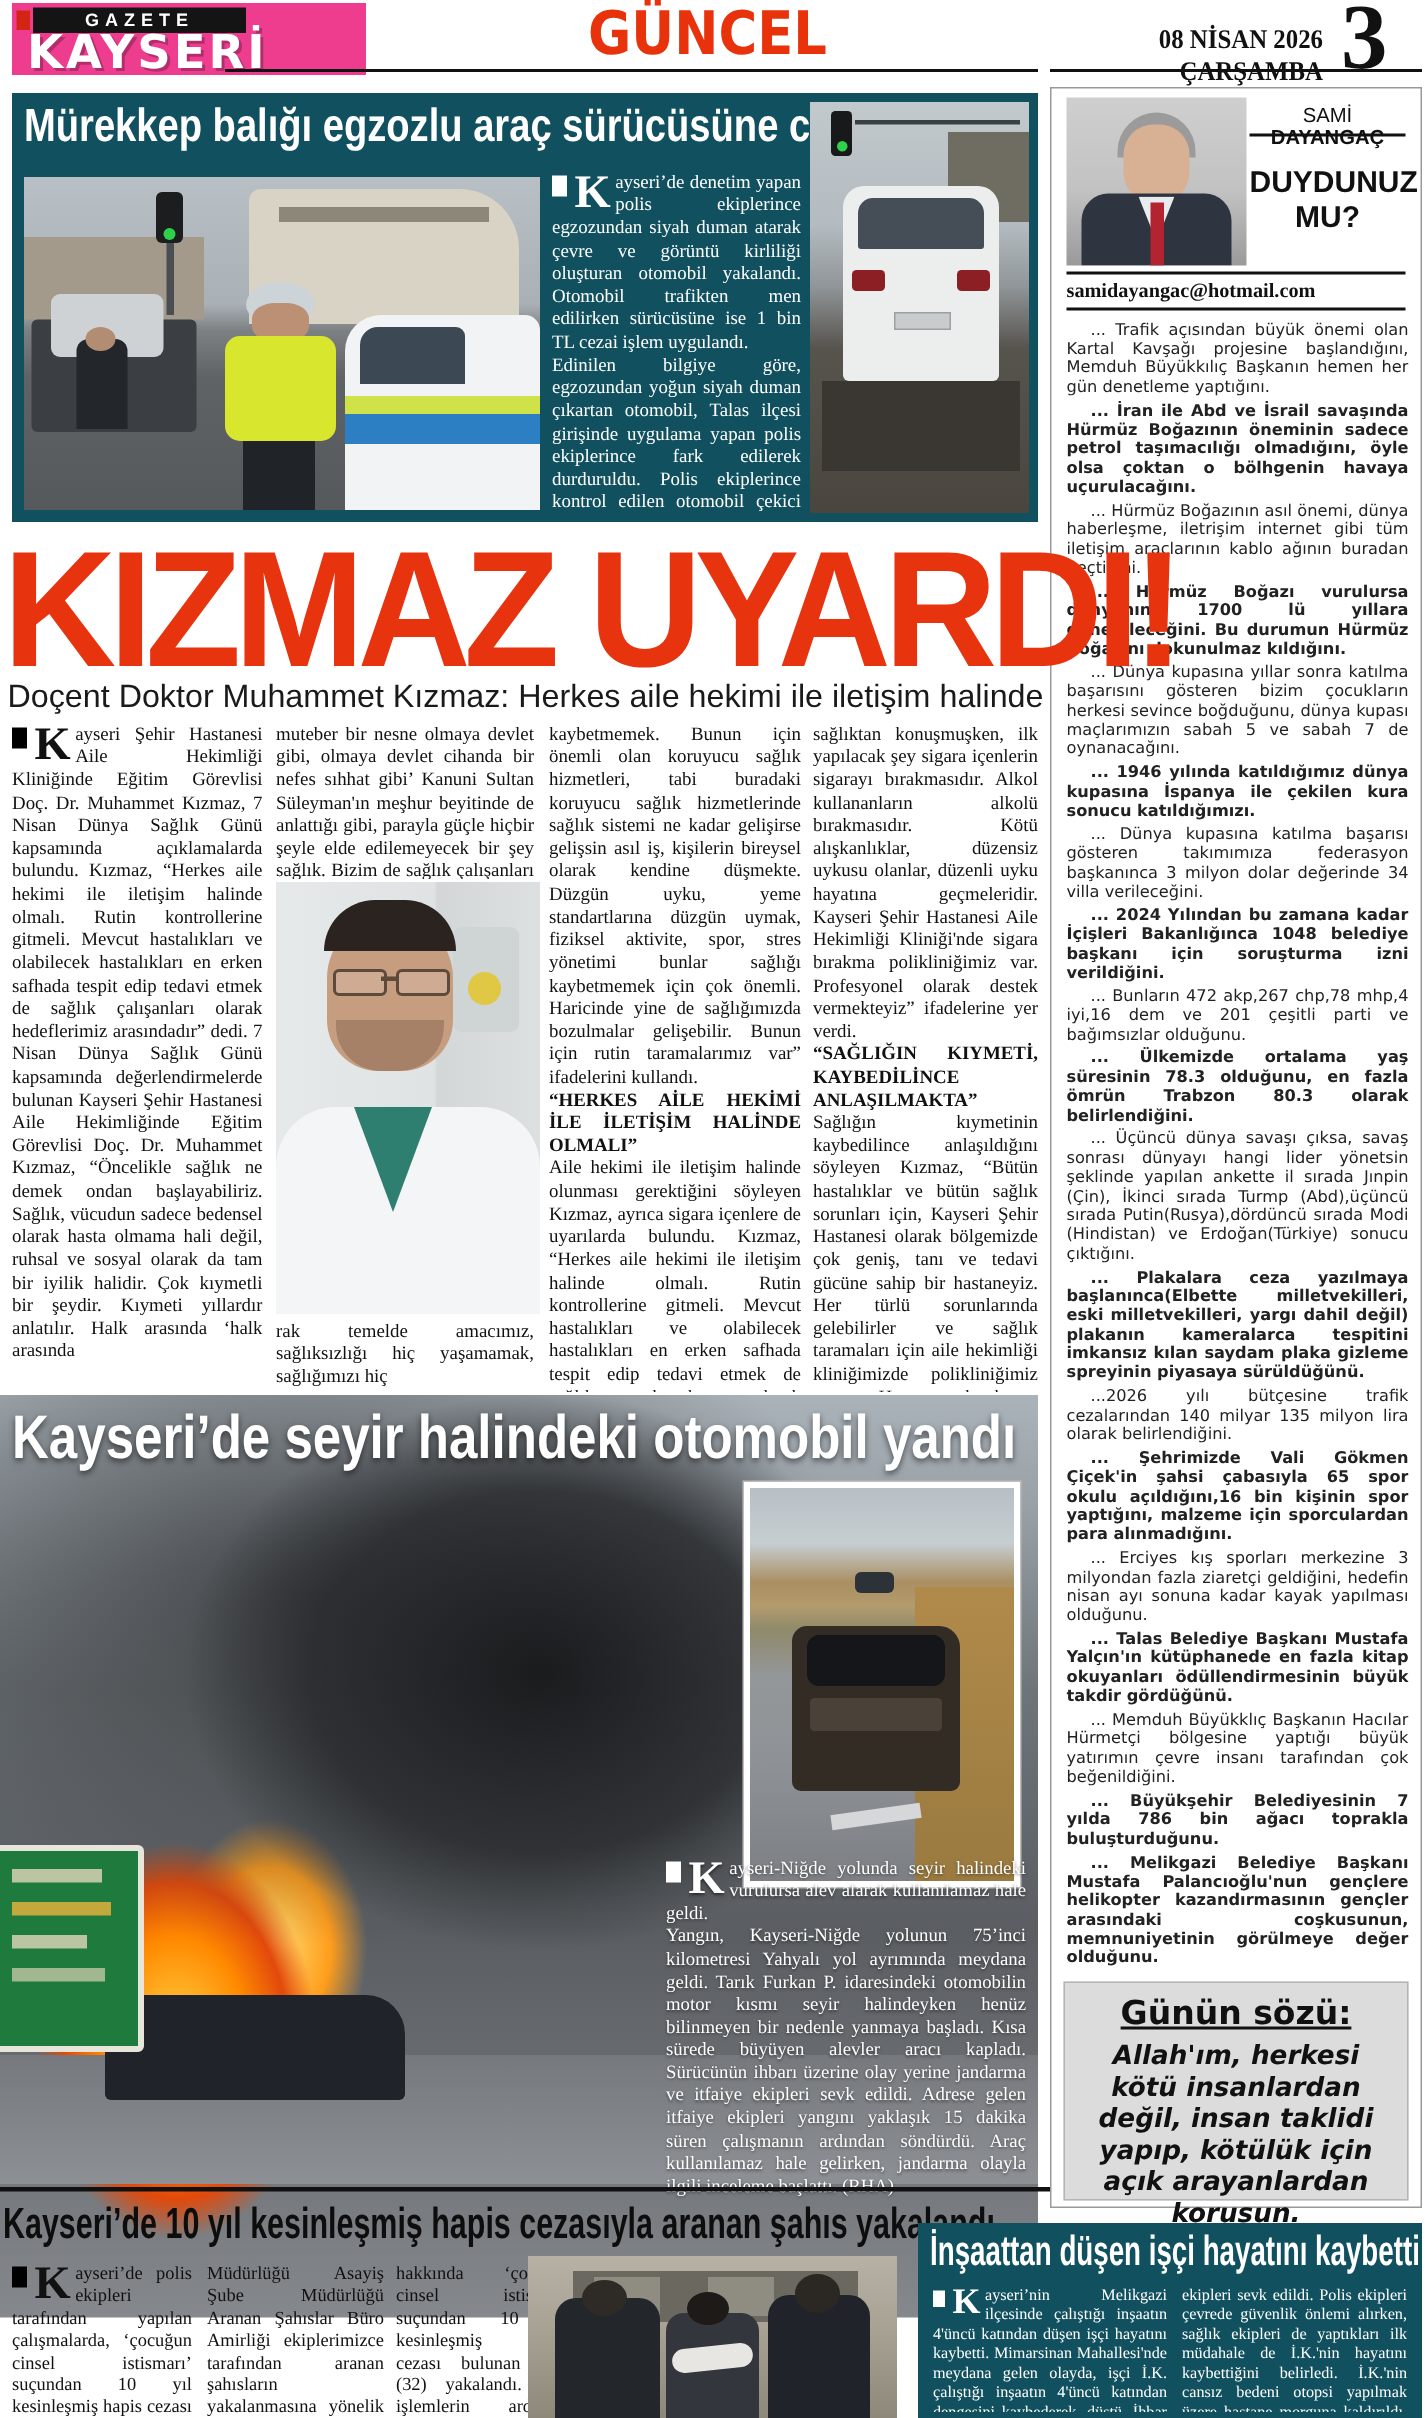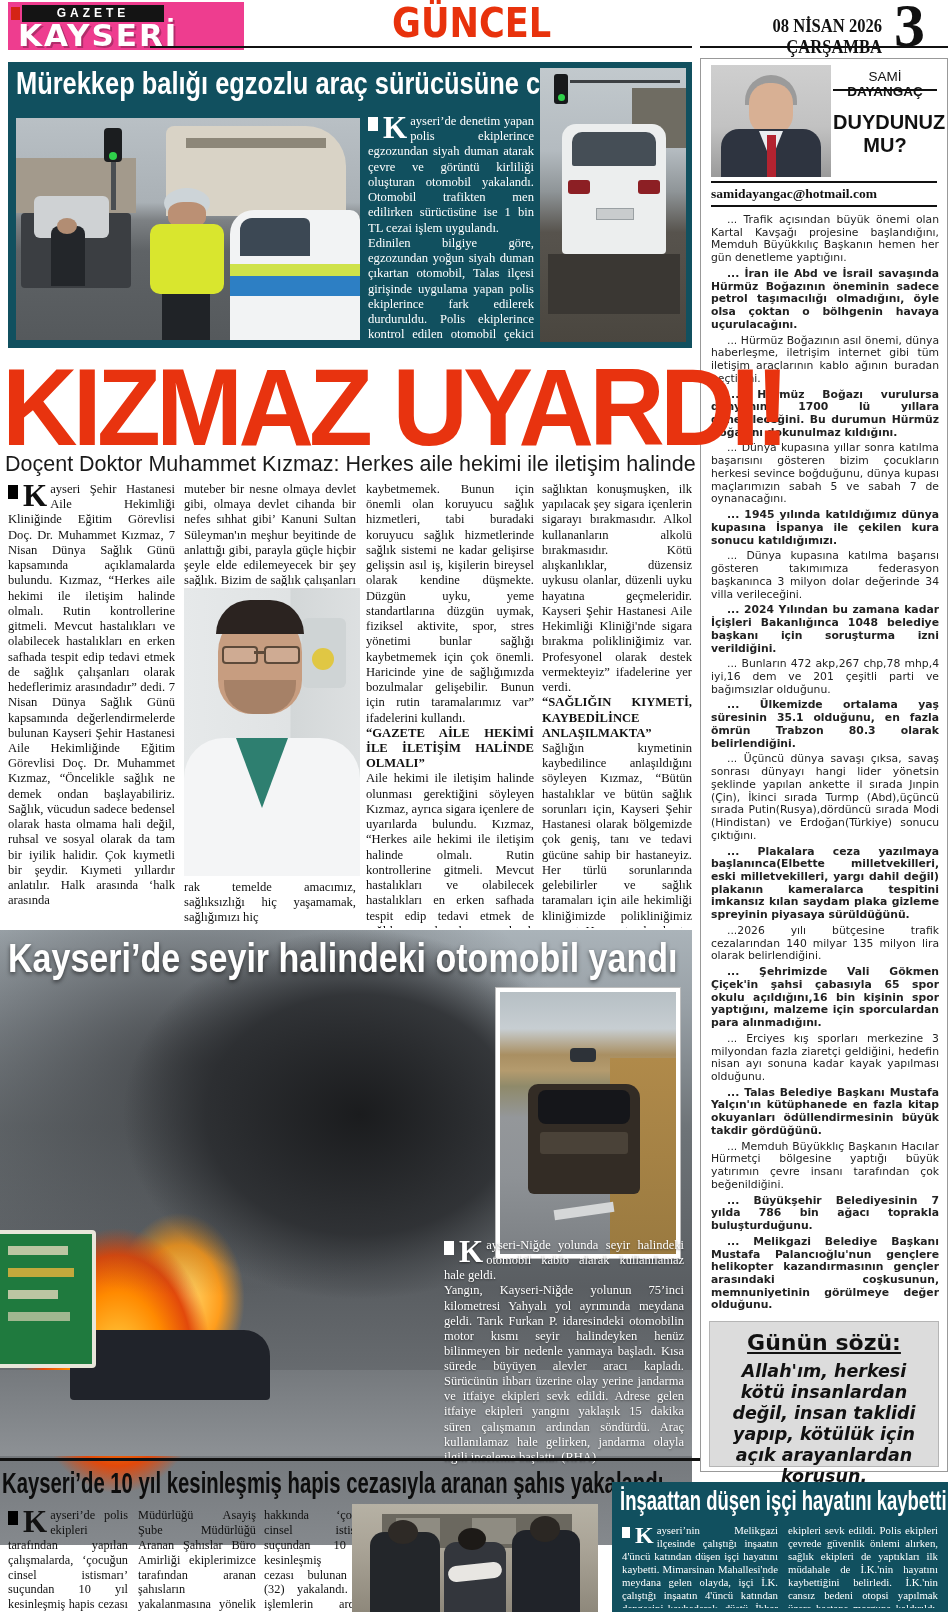--- a/index.html
+++ b/index.html
@@ -130,21 +130,21 @@
       <div style="left:70px;top:63px;width:10px;height:3px;background:#5d4a3a;"></div>
       <div style="left:40px;top:92px;width:72px;height:34px;background:#8a6a52;border-radius:0 0 30px 30px;opacity:.55;"></div>
       <div style="left:0px;top:150px;width:176px;height:138px;background:#f4f5f6;border-radius:40px 40px 0 0;"></div>
       <div style="left:52px;top:150px;width:52px;height:70px;background:#2e7f70;clip-path:polygon(0 0,100% 0,50% 100%);"></div>
     </div>
 
     <div class="abs jtxt bodycol" style="left:176px;top:398px;width:172px;height:48px;">rak temelde amacımız, sağlıksızlığı hiç yaşamamak, sağlığımızı hiç</div>
 
     <div class="abs jtxt bodycol" style="left:358px;top:0;width:168px;height:446px;">
       <span>kaybetmemek. Bunun için önemli olan koruyucu sağlık hizmetleri, tabi buradaki koruyucu sağlık hizmetlerinde sağlık sistemi ne kadar gelişirse gelişsin asıl iş, kişilerin bireysel olarak kendine düşmekte. Düzgün uyku, yeme standartlarına düzgün uymak, fiziksel aktivite, spor, stres yönetimi bunlar sağlığı kaybetmemek için çok önemli. Haricinde yine de sağlığımızda bozulmalar gelişebilir. Bunun için rutin taramalarımız var” ifadelerini kullandı.</span><br>
-      <span class="colhead">“GAZETE AİLE HEKİMİ İLE İLETİŞİM HALİNDE OLMALI”</span><br>
+      <span class="colhead">“HERKES AİLE HEKİMİ İLE İLETİŞİM HALİNDE OLMALI”</span><br>
       <span>Aile hekimi ile iletişim halinde olunması gerektiğini söyleyen Kızmaz, ayrıca sigara içenlere de uyarılarda bulundu. Kızmaz, “Herkes aile hekimi ile iletişim halinde olmalı. Rutin kontrollerine gitmeli. Mevcut hastalıkları ve olabilecek hastalıkları en erken safhada tespit edip tedavi etmek de sağlık çalışanları olarak hedeflerimiz arasındadır. Şimdi sağlık bu kadar kıymetliyken kendi elimizle, özellikle sigara içenlere söylemek istiyorum. Yani bebeklerin yanında, gebelerin yanında sigara içiyorlar. Hem kendi sağlıklarına zarar, hem de daha küçücük yavruların sağlıklarına ciddi bir zarar. Burada yapılması gereken</span>
     </div>
 
     <div class="abs jtxt bodycol" style="left:534px;top:0;width:150px;height:446px;">
       <span>sağlıktan konuşmuşken, ilk yapılacak şey sigara içenlerin sigarayı bırakmasıdır. Alkol kullananların alkolü bırakmasıdır. Kötü alışkanlıklar, düzensiz uykusu olanlar, düzenli uyku hayatına geçmeleridir. Kayseri Şehir Hastanesi Aile Hekimliği Kliniği'nde sigara bırakma polikliniğimiz var. Profesyonel olarak destek vermekteyiz” ifadelerine yer verdi.</span><br>
       <span class="colhead">“SAĞLIĞIN KIYMETİ, KAYBEDİLİNCE ANLAŞILMAKTA”</span><br>
       <span>Sağlığın kıymetinin kaybedilince anlaşıldığını söyleyen Kızmaz, “Bütün hastalıklar ve bütün sağlık sorunları için, Kayseri Şehir Hastanesi olarak bölgemizde çok geniş, tanı ve tedavi gücüne sahip bir hastaneyiz. Her türlü sorunlarında gelebilirler ve sağlık taramaları için aile hekimliği kliniğimizde polikliniğimiz mevcut. Her yaştan her hasta, istediği zaman randevusuz bir şekilde gelebilir. Ancak maalesef ne kadar da böyle beyitler yazılsa da sağlığın kıymeti, kaybedilince anlaşılmakta. Bizler yine de sağlığımızın kıymetini, kaybetmeden bilenlerden olalım. Rutin kontrollerimizi ihmal etmeyelim. Sağlıcakla kalın” diye konuştu.</span><br>
       
     </div>
   </div>
@@ -171,21 +171,21 @@
           linear-gradient(180deg,#b6bfc4 0%,#c7ced2 14%,#a98f62 24%,#b49b6e 30%,#8f8a6a 36%,#94979a 48%,#8e9296 70%,#7c8084 100%);">
       <div style="left:110px;top:66px;width:66px;height:196px;background:linear-gradient(180deg,#b08a4a,#9a7a40);"></div>
       <div style="left:70px;top:56px;width:26px;height:14px;background:#2d3238;border-radius:4px;"></div>
       <div style="left:28px;top:92px;width:112px;height:110px;background:#332c25;border-radius:10px 14px 6px 6px;"></div>
       <div style="left:38px;top:98px;width:92px;height:34px;background:#15161a;border-radius:8px;"></div>
       <div style="left:40px;top:140px;width:88px;height:22px;background:#4a4238;border-radius:3px;"></div>
       <div style="left:54px;top:214px;width:60px;height:10px;background:#d5d7d8;transform:rotate(-8deg);"></div>
     </div>
 
     <div class="abs jtxt" style="left:444px;top:308px;width:240px;height:210px;color:#fff;font-size:12.5px;text-shadow:0 1px 2px rgba(0,0,0,.5);">
-      <span class="sqmark w"></span><span class="dropcap">K</span><span>ayseri-Niğde yolunda seyir halindeki otomobil kablo alarak kullanılamaz hale geldi.</span><br>
+      <span class="sqmark w"></span><span class="dropcap">K</span><span>ayseri-Niğde yolunda seyir halindeki vurulursa alev alarak kullanılamaz hale geldi.</span><br>
       <span>Yangın, Kayseri-Niğde yolunun 75’inci kilometresi Yahyalı yol ayrımında meydana geldi. Tarık Furkan P. idaresindeki otomobilin motor kısmı seyir halindeyken henüz bilinmeyen bir nedenle yanmaya başladı. Kısa sürede büyüyen alevler aracı kapladı. Sürücünün ihbarı üzerine olay yerine jandarma ve itfaiye ekipleri sevk edildi. Adrese gelen itfaiye ekipleri yangını yaklaşık 15 dakika süren çalışmanın ardından söndürdü. Araç kullanılamaz hale gelirken, jandarma olayla ilgili inceleme başlattı. (RHA)</span>
     </div>
   </div>
 
   <div class="abs rule" style="left:0;top:1458px;width:712px;height:3px;"></div>
 
   <span class="hcond abs" style="left:2px;top:1469px;font-size:29px;color:#0d0d0d;transform:scaleX(.70);">Kayseri’de 10 yıl kesinleşmiş hapis cezasıyla aranan şahıs yakalandı</span>
   <div class="abs jtxt bodycol" style="left:8px;top:1508px;width:120px;height:104px;font-size:12.3px;">
     <span class="sqmark"></span><span class="dropcap">K</span><span>ayseri’de polis ekipleri tarafından yapılan çalışmalarda, ‘çocuğun cinsel istismarı’ suçundan 10 yıl kesinleşmiş hapis cezası bulunan şahıs yakalandı. Edinilen bilgiye göre, Kayseri İl Emniyet</span>
   </div>
@@ -232,25 +232,25 @@
     <div class="abs rule" style="left:10px;top:122px;width:226px;height:2px;"></div>
     <div class="abs sb-mail" style="left:10px;top:127px;">samidayangac@hotmail.com</div>
     <div class="abs rule" style="left:10px;top:146px;width:226px;height:2px;"></div>
 
     <div class="abs" id="sidebar-paragraphs" style="left:10px;top:152px;width:228px;height:1106px;overflow:hidden;">
         <p class="sb-p">... Trafik açısından büyük önemi olan Kartal Kavşağı projesine başlandığını, Memduh Büyükkılıç Başkanın hemen her gün denetleme yaptığını.</p>
         <p class="sb-p b">... İran ile Abd ve İsrail savaşında Hürmüz Boğazının öneminin sadece petrol taşımacılığı olmadığını, öyle olsa çoktan o bölhgenin havaya uçurulacağını.</p>
         <p class="sb-p">... Hürmüz Boğazının asıl önemi, dünya haberleşme, iletrişim internet gibi tüm iletişim araçlarının kablo ağının buradan geçtiğini.</p>
         <p class="sb-p b">... Hürmüz Boğazı vurulursa dünyanın 1700 lü yıllara dönebileceğini. Bu durumun Hürmüz Boğazını dokunulmaz kıldığını.</p>
         <p class="sb-p">... Dünya kupasına yıllar sonra katılma başarısını gösteren bizim çocukların herkesi sevince boğduğunu, dünya kupası maçlarımızın sabah 5 ve sabah 7 de oynanacağını.</p>
-        <p class="sb-p b">... 1945 yılında katıldığımız dünya kupasına İspanya ile çekilen kura sonucu katıldığımızı.</p>
+        <p class="sb-p b">... 1946 yılında katıldığımız dünya kupasına İspanya ile çekilen kura sonucu katıldığımızı.</p>
         <p class="sb-p">... Dünya kupasına katılma başarısı gösteren takımımıza federasyon başkanınca 3 milyon dolar değerinde 34 villa verileceğini.</p>
         <p class="sb-p b">... 2024 Yılından bu zamana kadar İçişleri Bakanlığınca 1048 belediye başkanı için soruşturma izni verildiğini.</p>
         <p class="sb-p">... Bunların 472 akp,267 chp,78 mhp,4 iyi,16 dem ve 201 çeşitli parti ve bağımsızlar olduğunu.</p>
-        <p class="sb-p b">... Ülkemizde ortalama yaş süresinin 35.1 olduğunu, en fazla ömrün Trabzon 80.3 olarak belirlendiğini.</p>
+        <p class="sb-p b">... Ülkemizde ortalama yaş süresinin 78.3 olduğunu, en fazla ömrün Trabzon 80.3 olarak belirlendiğini.</p>
         <p class="sb-p">... Üçüncü dünya savaşı çıksa, savaş sonrası dünyayı hangi lider yönetsin şeklinde yapılan ankette il sırada Jınpin (Çin), İkinci sırada Turmp (Abd),üçüncü sırada Putin(Rusya),dördüncü sırada Modi (Hindistan) ve Erdoğan(Türkiye) sonucu çıktığını.</p>
         <p class="sb-p b">... Plakalara ceza yazılmaya başlanınca(Elbette milletvekilleri, eski milletvekilleri, yargı dahil değil) plakanın kameralarca tespitini imkansız kılan saydam plaka gizleme spreyinin piyasaya sürüldüğünü.</p>
         <p class="sb-p">...2026 yılı bütçesine trafik cezalarından 140 milyar 135 milyon lira olarak belirlendiğini.</p>
         <p class="sb-p b">... Şehrimizde Vali Gökmen Çiçek'in şahsi çabasıyla 65 spor okulu açıldığını,16 bin kişinin spor yaptığını, malzeme için sporculardan para alınmadığını.</p>
         <p class="sb-p">... Erciyes kış sporları merkezine 3 milyondan fazla ziaretçi geldiğini, hedefin nisan ayı sonuna kadar kayak yapılması olduğunu.</p>
         <p class="sb-p b">... Talas Belediye Başkanı Mustafa Yalçın'ın kütüphanede en fazla kitap okuyanları ödüllendirmesinin büyük takdir gördüğünü.</p>
         <p class="sb-p">... Memduh Büyükklıç Başkanın Hacılar Hürmetçi bölgesine yaptığı büyük yatırımın çevre insanı tarafından çok beğenildiğini.</p>
         <p class="sb-p b">... Büyükşehir Belediyesinin 7 yılda 786 bin ağacı toprakla buluşturduğunu.</p>
         <p class="sb-p b">... Melikgazi Belediye Başkanı Mustafa Palancıoğlu'nun gençlere helikopter kazandırmasının gençler arasındaki coşkusunun, memnuniyetinin görülmeye değer olduğunu.</p>
       </div>

